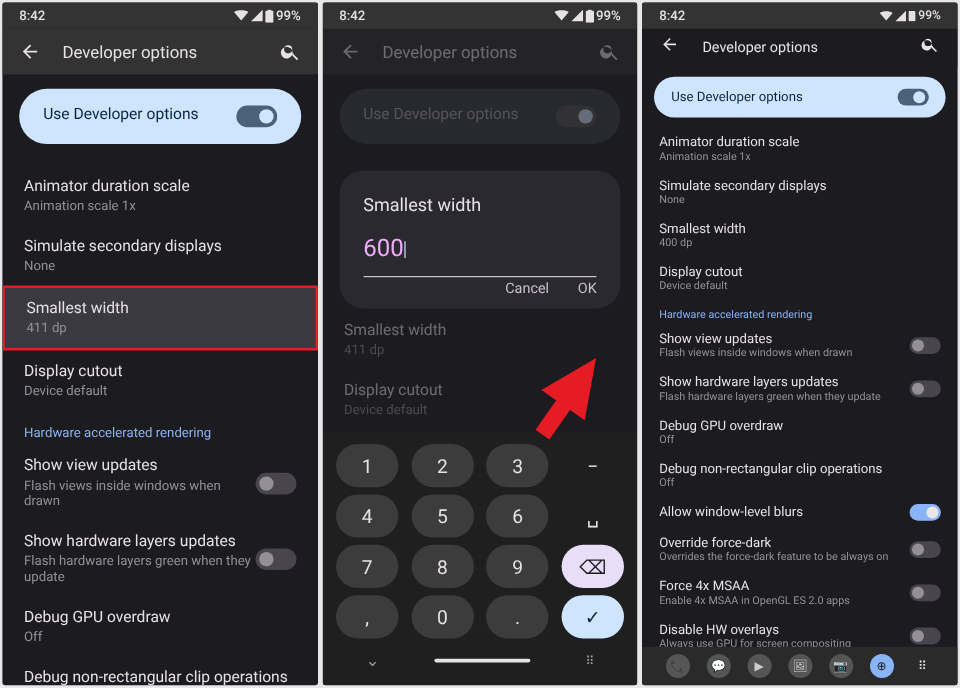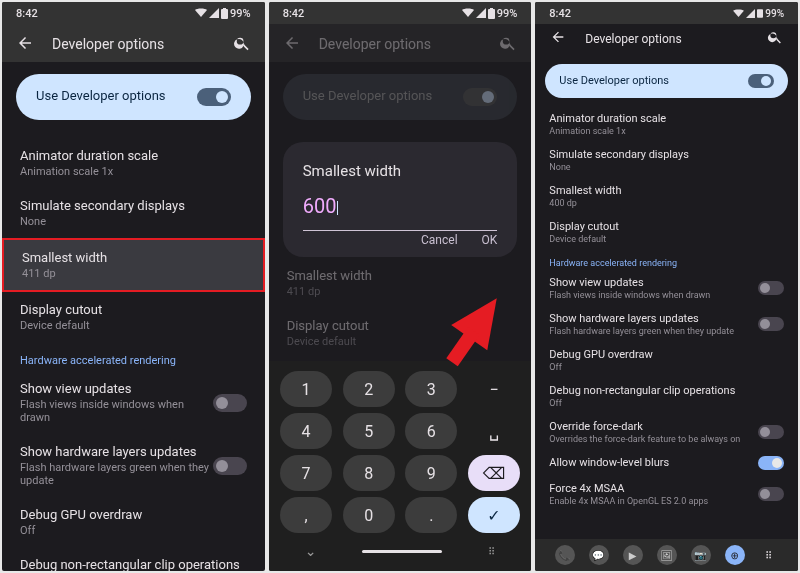--- a/index.html
+++ b/index.html
@@ -453,35 +453,42 @@
         </div>
     </div>
     <div class="item item-s">
       <div class="item-text">
           <div class="item-title">Debug non-rectangular clip operations</div>
           <div class="item-sub">Off</div>
         </div>
     </div>
     <div class="item item-s">
       <div class="item-text">
+          <div class="item-title">Allow window-level blurs</div>
+        </div>
+      <span class="switch sw-small on-blue"></span>
+    </div>
+    <div class="item item-s">
+      <div class="item-text">
           <div class="item-title">Override force-dark</div>
           <div class="item-sub">Overrides the force-dark feature to be always on</div>
         </div>
       <span class="switch sw-small off"></span>
     </div>
     <div class="item item-s">
       <div class="item-text">
-          <div class="item-title">Allow window-level blurs</div>
-        </div>
-      <span class="switch sw-small on-blue"></span>
-    </div>
-    <div class="item item-s">
-      <div class="item-text">
           <div class="item-title">Force 4x MSAA</div>
           <div class="item-sub">Enable 4x MSAA in OpenGL ES 2.0 apps</div>
+        </div>
+      <span class="switch sw-small off"></span>
+    </div>
+    <div class="item item-s">
+      <div class="item-text">
+          <div class="item-title">Disable HW overlays</div>
+          <div class="item-sub">Always use GPU for screen compositing</div>
         </div>
       <span class="switch sw-small off"></span>
     </div>
   </div>
   <div class="nav-bar-s">
     <span class="nav-icon">📞</span>
     <span class="nav-icon">💬</span>
     <span class="nav-icon">▶</span>
     <span class="nav-icon">🖼</span>
     <span class="nav-icon">📷</span>

